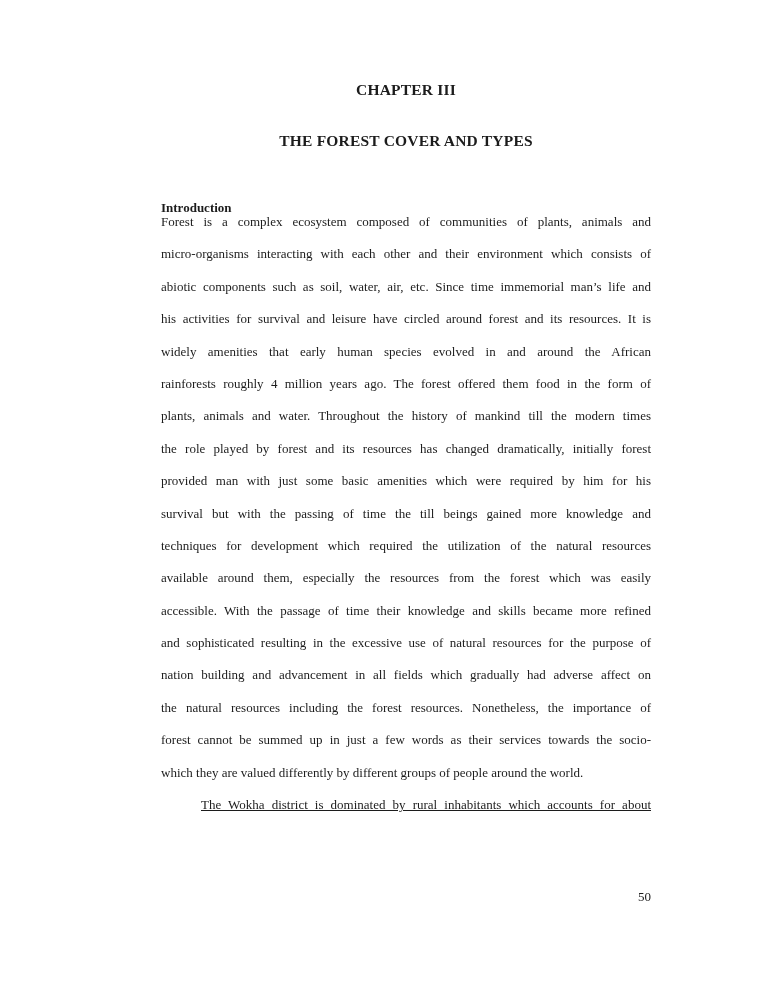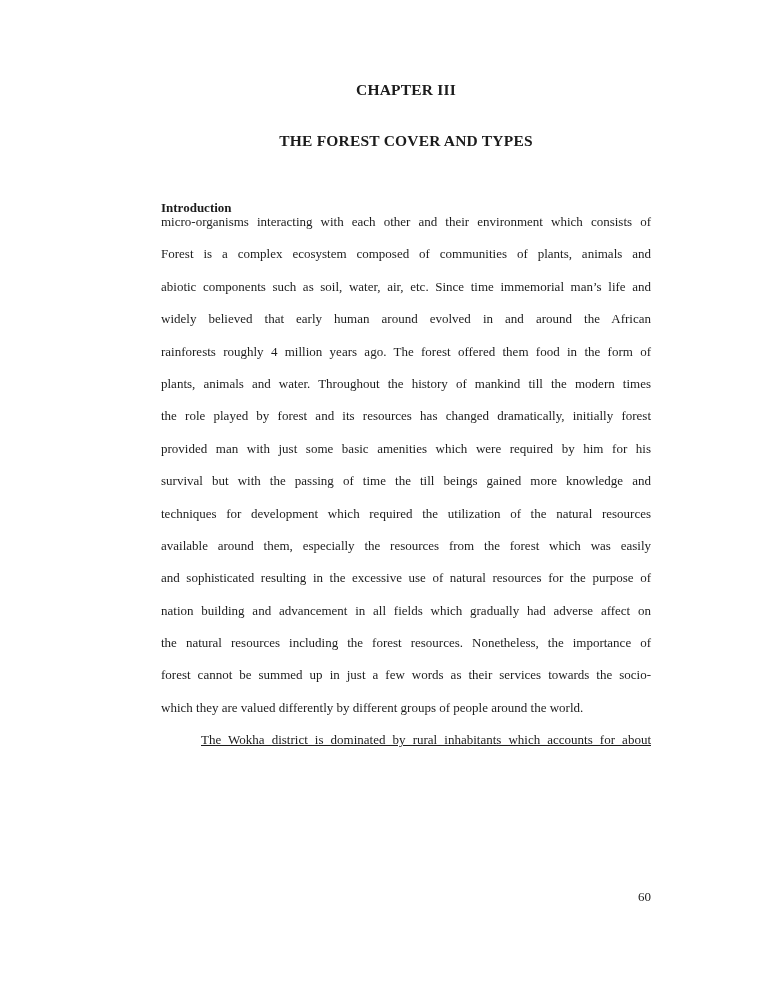--- a/index.html
+++ b/index.html
@@ -65,34 +65,36 @@
 
 <div class="page">
 
   <div class="heading-center chapter-heading">CHAPTER III</div>
 
   <div class="heading-center chapter-title">THE FOREST COVER AND TYPES</div>
 
   <div class="section-heading">Introduction</div>
 
   <div class="body-text">
+    <div class="line j">Forest is a complex ecosystem composed of communities of plants, animals and</div>
     <div class="line j">micro-organisms interacting with each other and their environment which consists of</div>
-    <div class="line j">Forest is a complex ecosystem composed of communities of plants, animals and</div>
     <div class="line j">abiotic components such as soil, water, air, etc. Since time immemorial man’s life and</div>
-    <div class="line j">widely believed that early human around evolved in and around the African</div>
+    <div class="line j">his activities for survival and leisure have circled around forest and its resources. It is</div>
+    <div class="line j">widely amenities that early human species evolved in and around the African</div>
     <div class="line j">rainforests roughly 4 million years ago. The forest offered them food in the form of</div>
     <div class="line j">plants, animals and water. Throughout the history of mankind till the modern times</div>
     <div class="line j">the role played by forest and its resources has changed dramatically, initially forest</div>
     <div class="line j">provided man with just some basic amenities which were required by him for his</div>
     <div class="line j">survival but with the passing of time the till beings gained more knowledge and</div>
     <div class="line j">techniques for development which required the utilization of the natural resources</div>
     <div class="line j">available around them, especially the resources from the forest which was easily</div>
+    <div class="line j">accessible. With the passage of time their knowledge and skills became more refined</div>
     <div class="line j">and sophisticated resulting in the excessive use of natural resources for the purpose of</div>
     <div class="line j">nation building and advancement in all fields which gradually had adverse affect on</div>
     <div class="line j">the natural resources including the forest resources. Nonetheless, the importance of</div>
     <div class="line j">forest cannot be summed up in just a few words as their services towards the socio-</div>
     <div class="line">which they are valued differently by different groups of people around the world.</div>
     <div class="line j indent">The Wokha district is dominated by rural inhabitants which accounts for about</div>
   </div>
 
-  <div class="page-number">60</div>
+  <div class="page-number">50</div>
 
 </div>
 
 </body></html>

